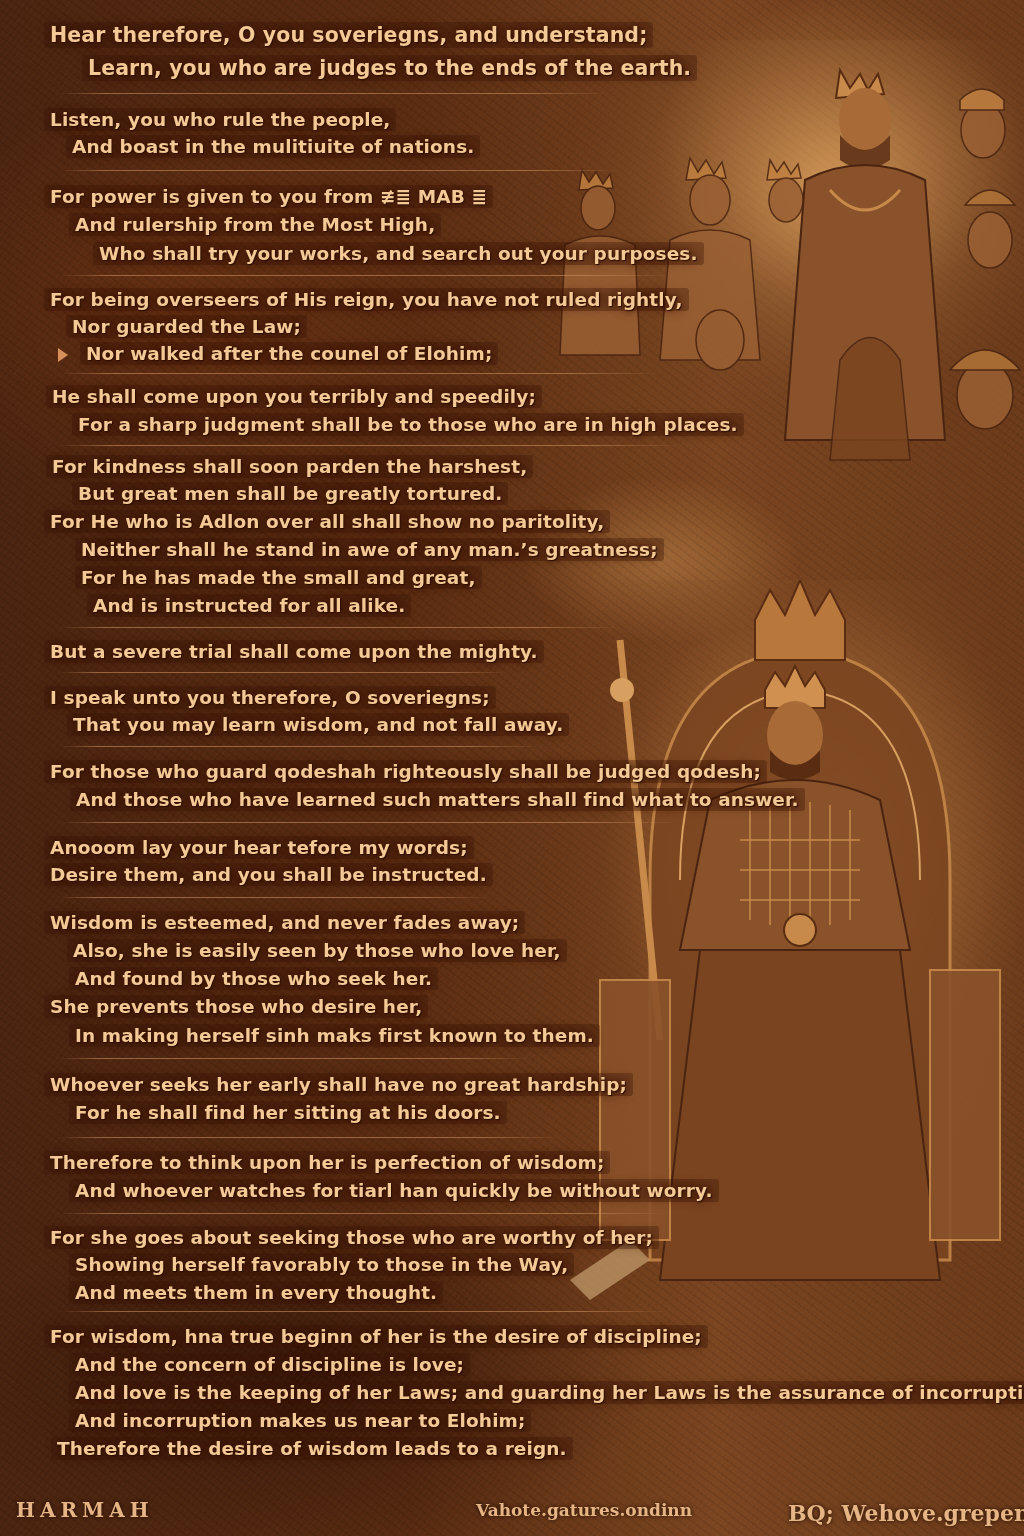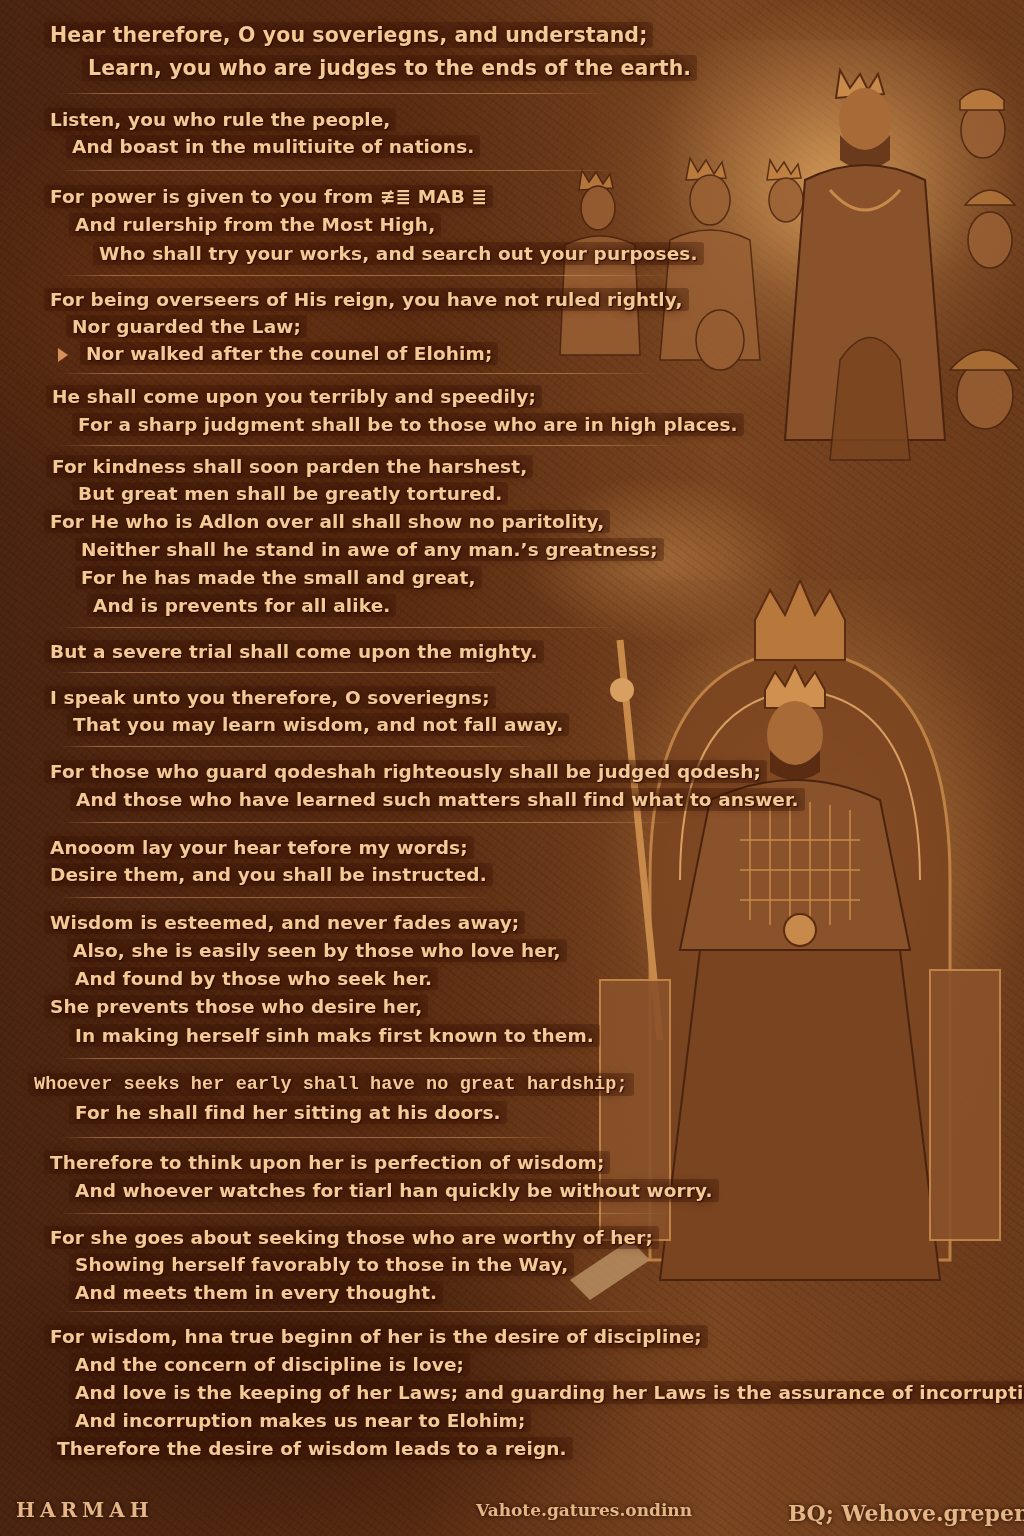--- a/index.html
+++ b/index.html
@@ -167,34 +167,34 @@
     <div class="line" style="left: 66px; top: 315px;">Nor guarded the Law;</div>
     <div class="bullet" style="left: 58px; top: 348px;"></div>
     <div class="line" style="left: 80px; top: 342px;">Nor walked after the counel of Elohim;</div>
     <div class="line" style="left: 46px; top: 385px; text-align: center;">He shall come upon you terribly and speedily;</div>
     <div class="line" style="left: 72px; top: 413px;">For a sharp judgment shall be to those who are in high places.</div>
     <div class="line" style="left: 46px; top: 455px;">For kindness shall soon parden the harshest,</div>
     <div class="line" style="left: 72px; top: 482px;">But great men shall be greatly tortured.</div>
     <div class="line" style="left: 44px; top: 510px;">For He who is Adlon over all shall show no paritolity,</div>
     <div class="line" style="left: 75px; top: 538px;">Neither shall he stand in awe of any man.’s greatness;</div>
     <div class="line" style="left: 75px; top: 566px;">For he has made the small and great,</div>
-    <div class="line" style="left: 87px; top: 594px;">And is prevents for all alike.</div>
+    <div class="line" style="left: 87px; top: 594px;">And is instructed for all alike.</div>
     <div class="line" style="left: 44px; top: 640px;">But a severe trial shall come upon the mighty.</div>
     <div class="line" style="left: 44px; top: 686px;">I speak unto you therefore, O soveriegns;</div>
     <div class="line" style="left: 67px; top: 713px;">That you may learn wisdom, and not fall away.</div>
     <div class="line" style="left: 44px; top: 760px;">For those who guard qodeshah righteously shall be judged qodesh;</div>
     <div class="line" style="left: 70px; top: 788px;">And those who have learned such matters shall find what to answer.</div>
     <div class="line" style="left: 44px; top: 836px;">Anooom lay your hear tefore my words;</div>
     <div class="line" style="left: 44px; top: 863px;">Desire them, and you shall be instructed.</div>
     <div class="line" style="left: 44px; top: 911px;">Wisdom is esteemed, and never fades away;</div>
     <div class="line" style="left: 67px; top: 939px;">Also, she is easily seen by those who love her,</div>
     <div class="line" style="left: 69px; top: 967px;">And found by those who seek her.</div>
     <div class="line" style="left: 44px; top: 995px;">She prevents those who desire her,</div>
     <div class="line" style="left: 69px; top: 1024px;">In making herself sinh maks first known to them.</div>
-    <div class="line" style="left: 28px; top: 1073px; font-family: Liberation Mono, monospace;">Whoever seeks her early shall have no great hardship;</div>
+    <div class="line" style="left: 44px; top: 1073px;">Whoever seeks her early shall have no great hardship;</div>
     <div class="line" style="left: 69px; top: 1101px;">For he shall find her sitting at his doors.</div>
     <div class="line" style="left: 44px; top: 1151px;">Therefore to think upon her is perfection of wisdom;</div>
     <div class="line" style="left: 69px; top: 1179px;">And whoever watches for tiarl han quickly be without worry.</div>
     <div class="line" style="left: 44px; top: 1226px;">For she goes about seeking those who are worthy of her;</div>
     <div class="line" style="left: 69px; top: 1253px;">Showing herself favorably to those in the Way,</div>
     <div class="line" style="left: 69px; top: 1281px;">And meets them in every thought.</div>
     <div class="line" style="left: 44px; top: 1325px;">For wisdom, hna true beginn of her is the desire of discipline;</div>
     <div class="line" style="left: 69px; top: 1353px;">And the concern of discipline is love;</div>
     <div class="line" style="left: 69px; top: 1381px;">And love is the keeping of her Laws; and guarding her Laws is the assurance of incorruption;</div>
     <div class="line" style="left: 69px; top: 1409px;">And incorruption makes us near to Elohim;</div>

